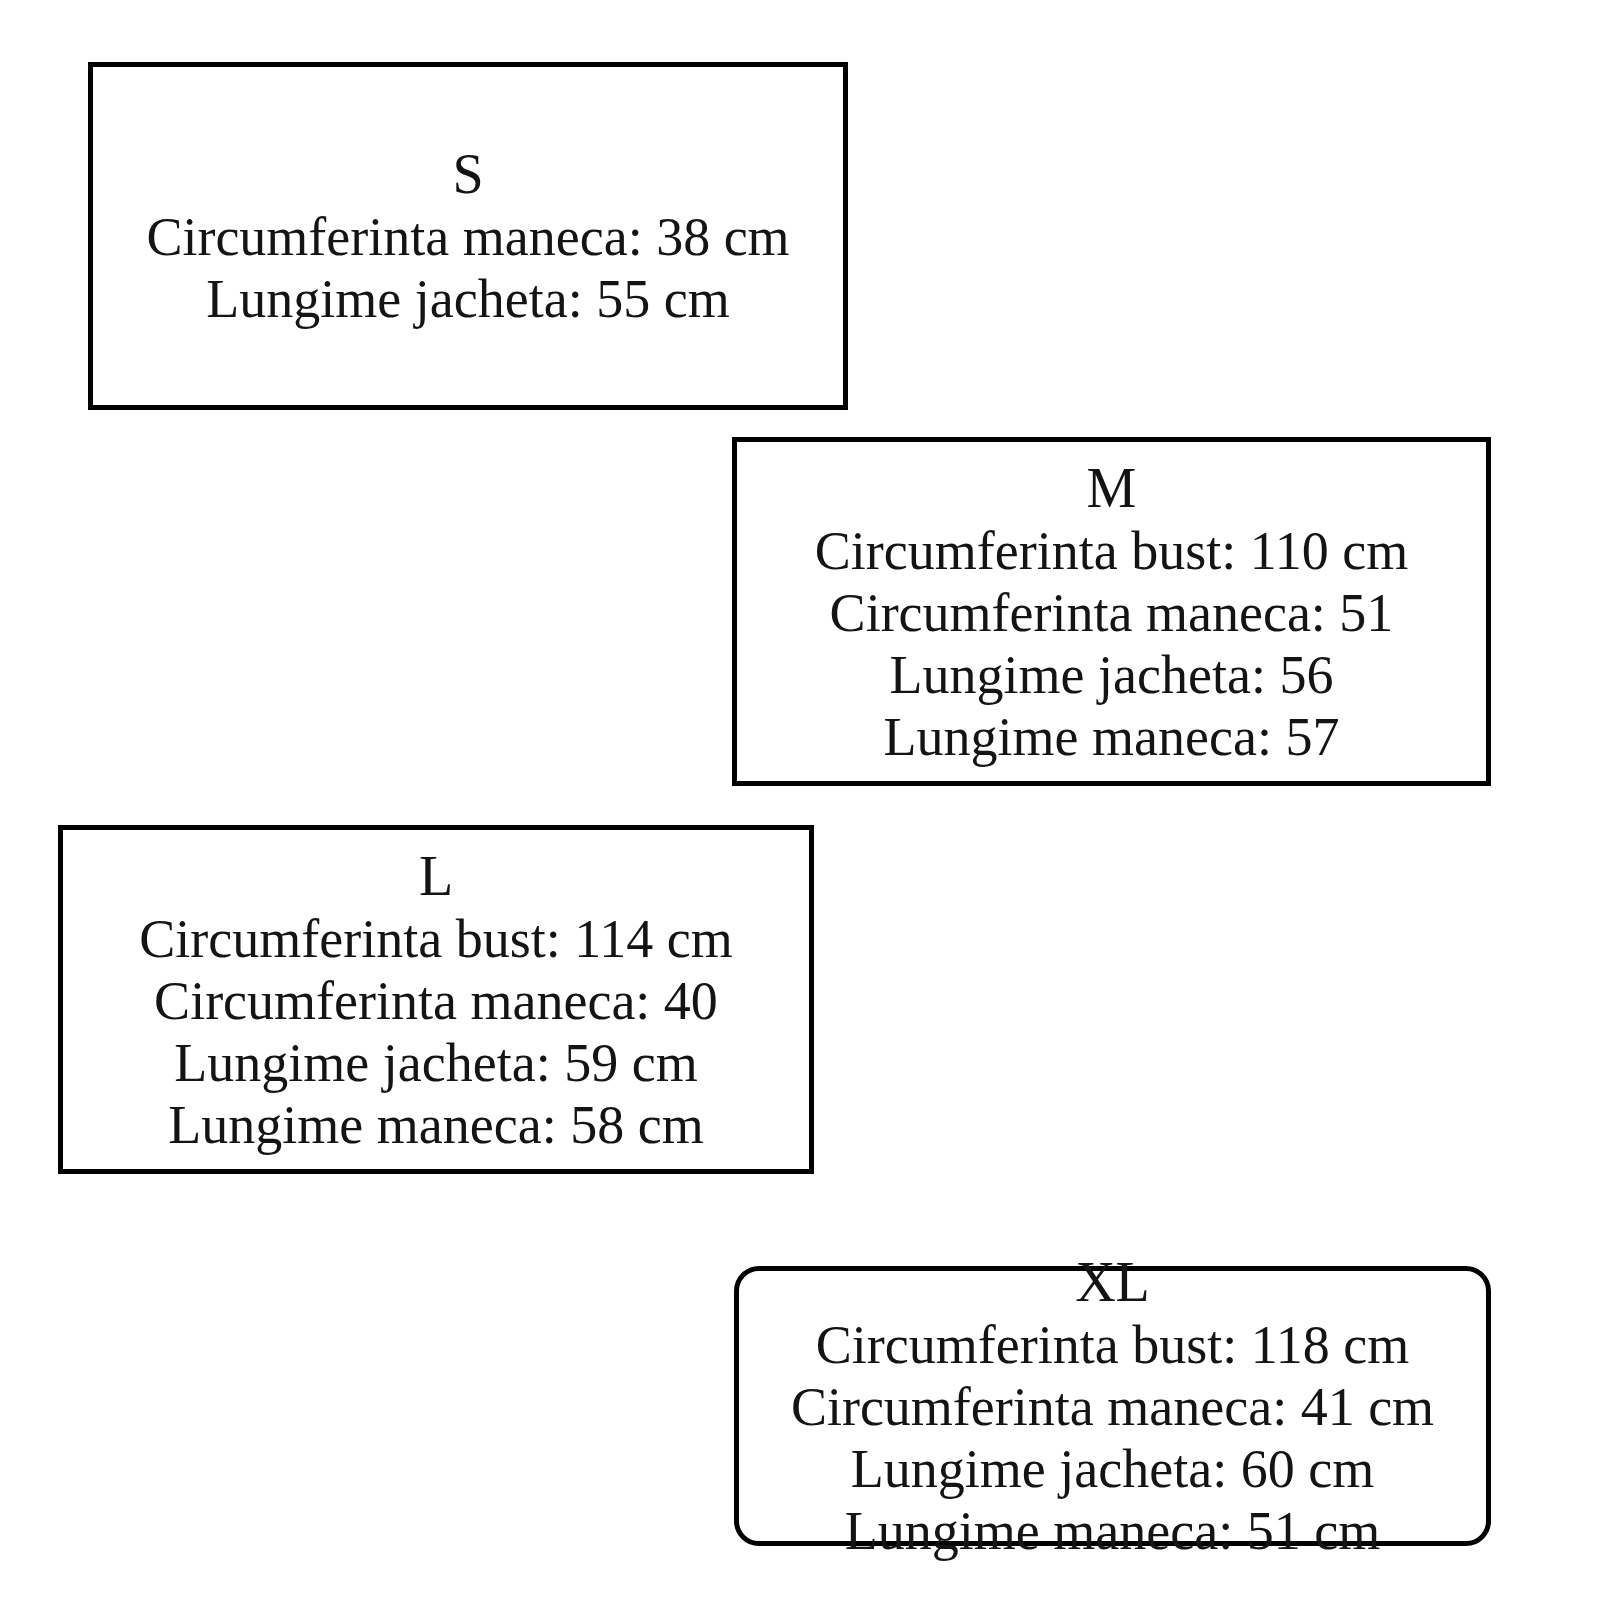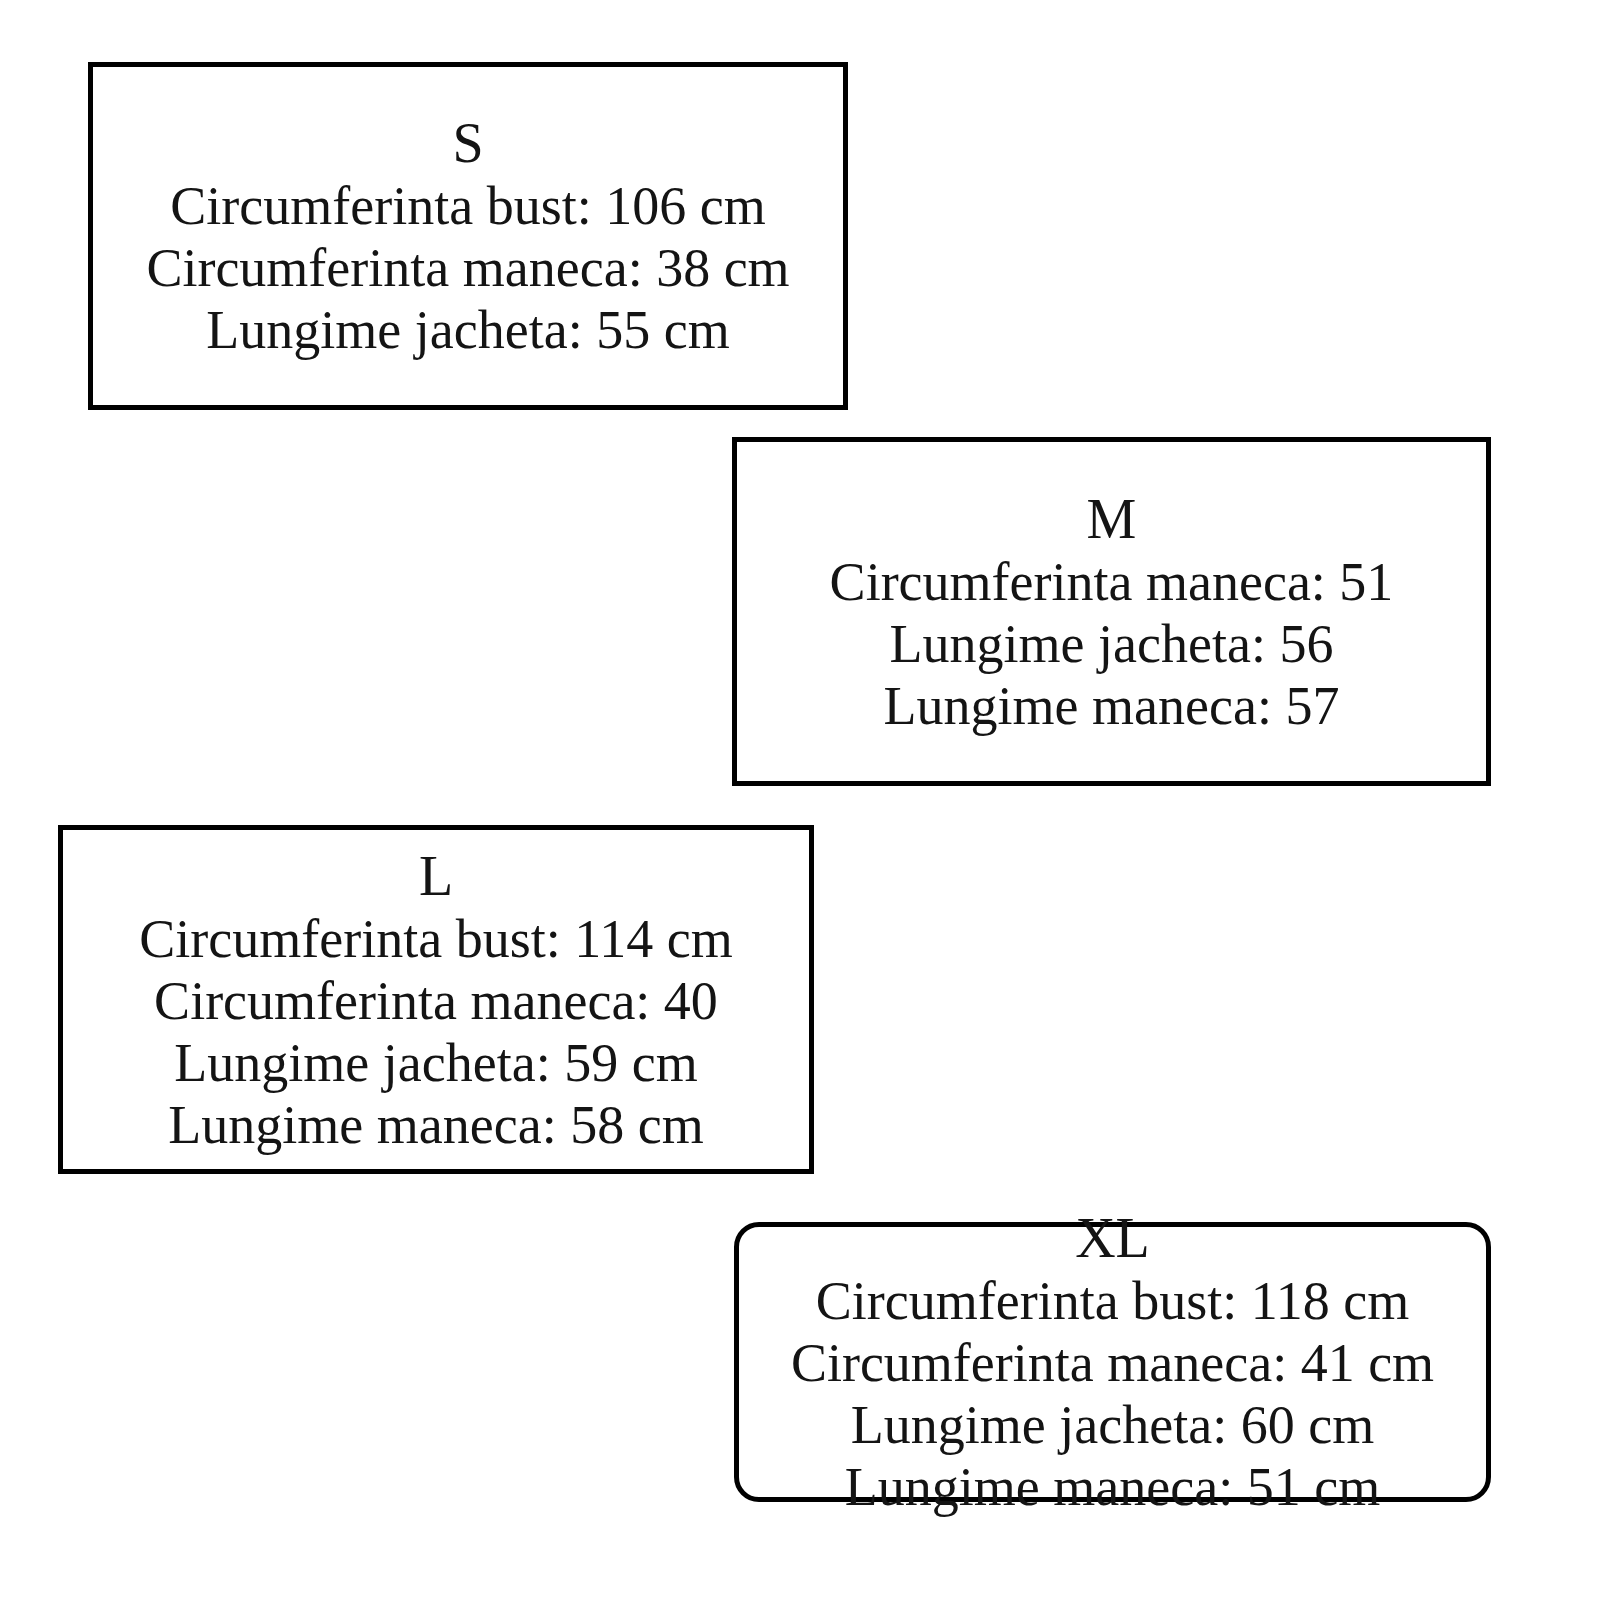--- a/index.html
+++ b/index.html
@@ -30,34 +30,34 @@
     white-space: nowrap;
     font-weight: 400;
   }
   .size-box .size-title {
     font-size: 56px;
     line-height: 64px;
   }
   .box-s  { left: 88px;  top: 62px;   width: 760px; height: 348px; }
   .box-m  { left: 732px; top: 437px;  width: 759px; height: 349px; }
   .box-l  { left: 58px;  top: 825px;  width: 756px; height: 349px; }
-  .box-xl { left: 734px; top: 1222px; width: 757px; height: 280px; border-radius: 25px; }
+  .box-xl { left: 734px; top: 1266px; width: 757px; height: 280px; border-radius: 25px; }
 </style>
 </head>
 <body>
 
 <div class="size-box box-s">
   <div class="line size-title">S</div>
-  <div class="line">Circumferinta bust: 106 cm</div>
   <div class="line">Circumferinta maneca: 38 cm</div>
   <div class="line">Lungime jacheta: 55 cm</div>
 </div>
 
 <div class="size-box box-m">
   <div class="line size-title">M</div>
+  <div class="line">Circumferinta bust: 110 cm</div>
   <div class="line">Circumferinta maneca: 51</div>
   <div class="line">Lungime jacheta: 56</div>
   <div class="line">Lungime maneca: 57</div>
 </div>
 
 <div class="size-box box-l">
   <div class="line size-title">L</div>
   <div class="line">Circumferinta bust: 114 cm</div>
   <div class="line">Circumferinta maneca: 40</div>
   <div class="line">Lungime jacheta: 59 cm</div>

